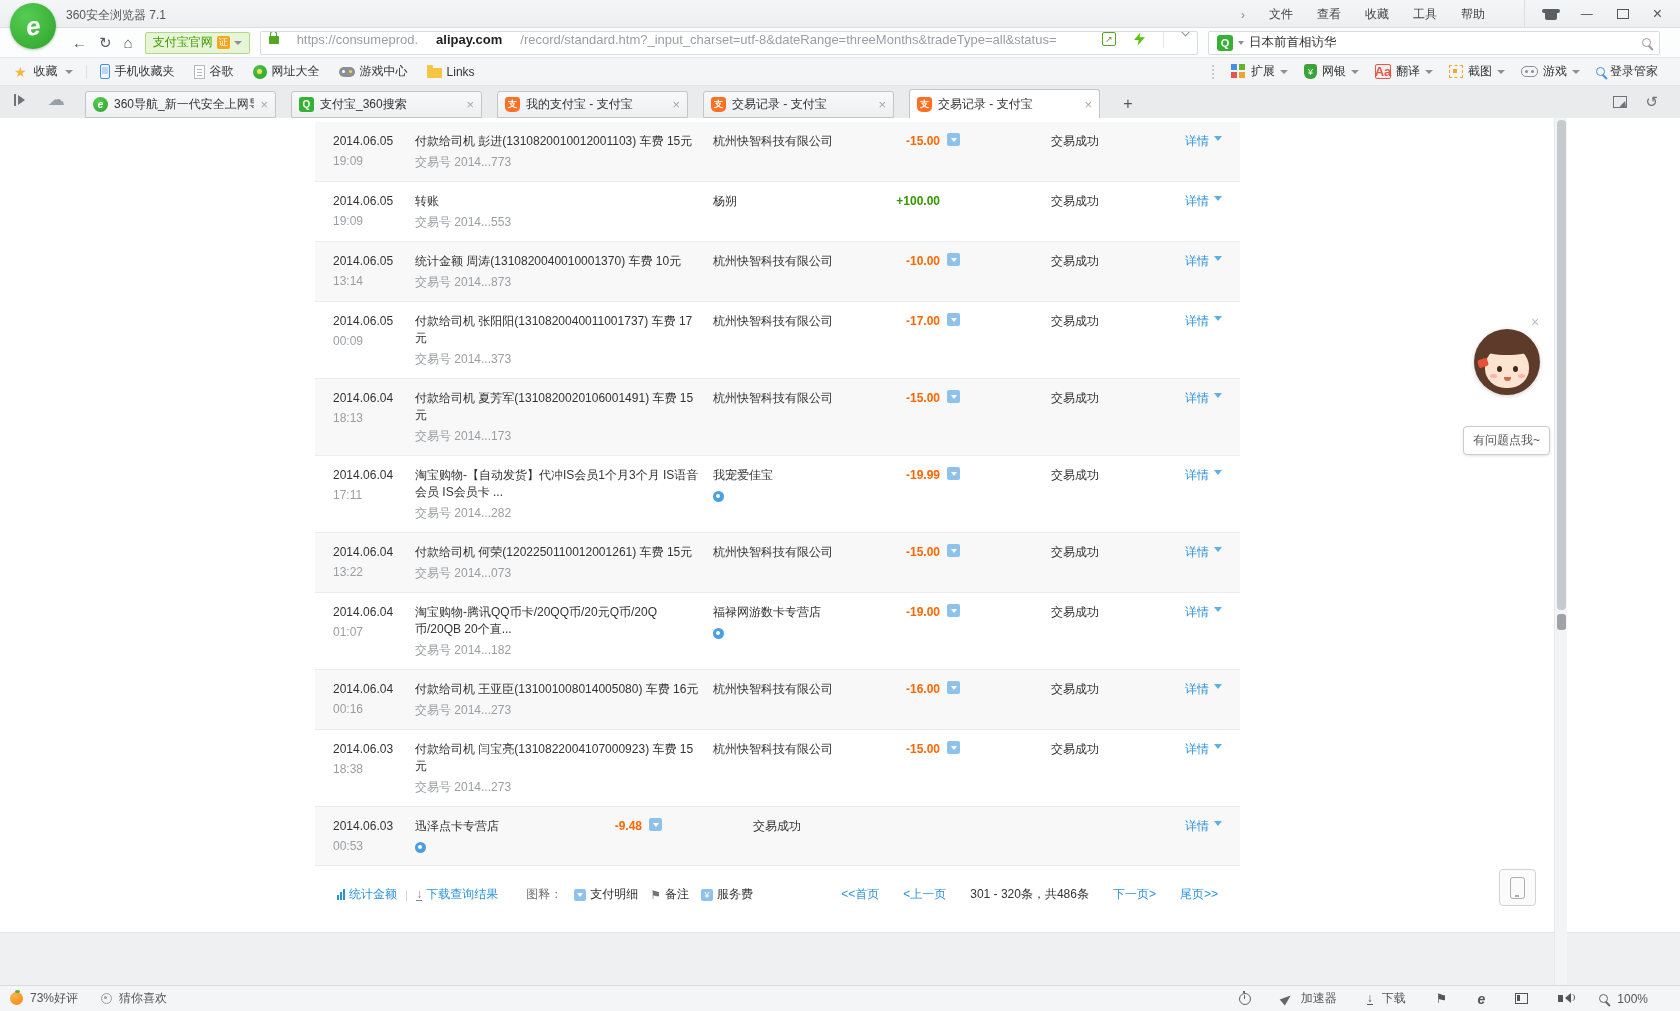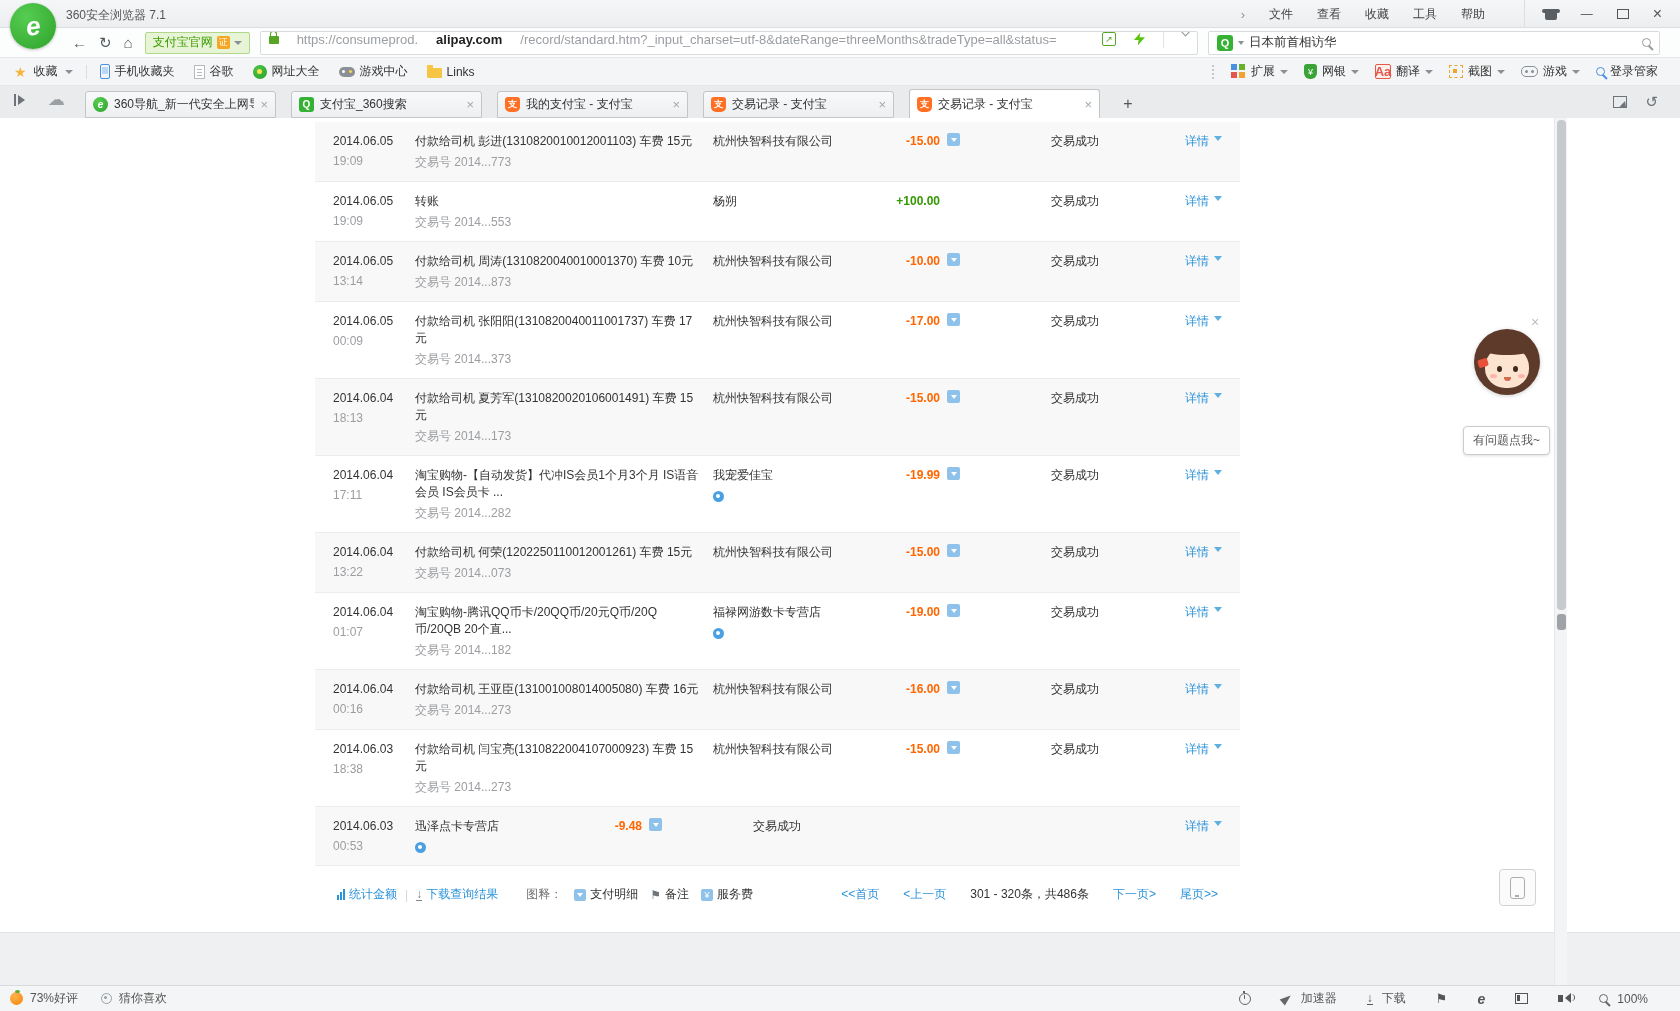--- a/index.html
+++ b/index.html
@@ -360,21 +360,21 @@
       <div class="c-status">交易成功</div>
       <div class="c-act"><a class="detail"><span>详情</span><i class="dtri"></i></a></div>
     </div>
 
     <div class="trow alt">
       <div class="c-date">
           <div class="rd">2014.06.05</div>
           <div class="rt">13:14</div>
         </div>
       <div class="c-desc">
-          <div class="dsc">付款给司机 周涛(1310820040010001370) 车费 10元</div>
+          <div class="dsc">统计金额 周涛(1310820040010001370) 车费 10元</div>
           <div class="tid"><span>交易号</span> <span>2014...873</span></div>
         </div>
       <div class="c-party">杭州快智科技有限公司</div>
       <div class="c-amt"><span class="amt">-10.00</span></div>
       <div class="c-dd"><span class="dd">
             <i class="tri"></i>
           </span></div>
       <div class="c-status">交易成功</div>
       <div class="c-act"><a class="detail"><span>详情</span><i class="dtri"></i></a></div>
     </div>

